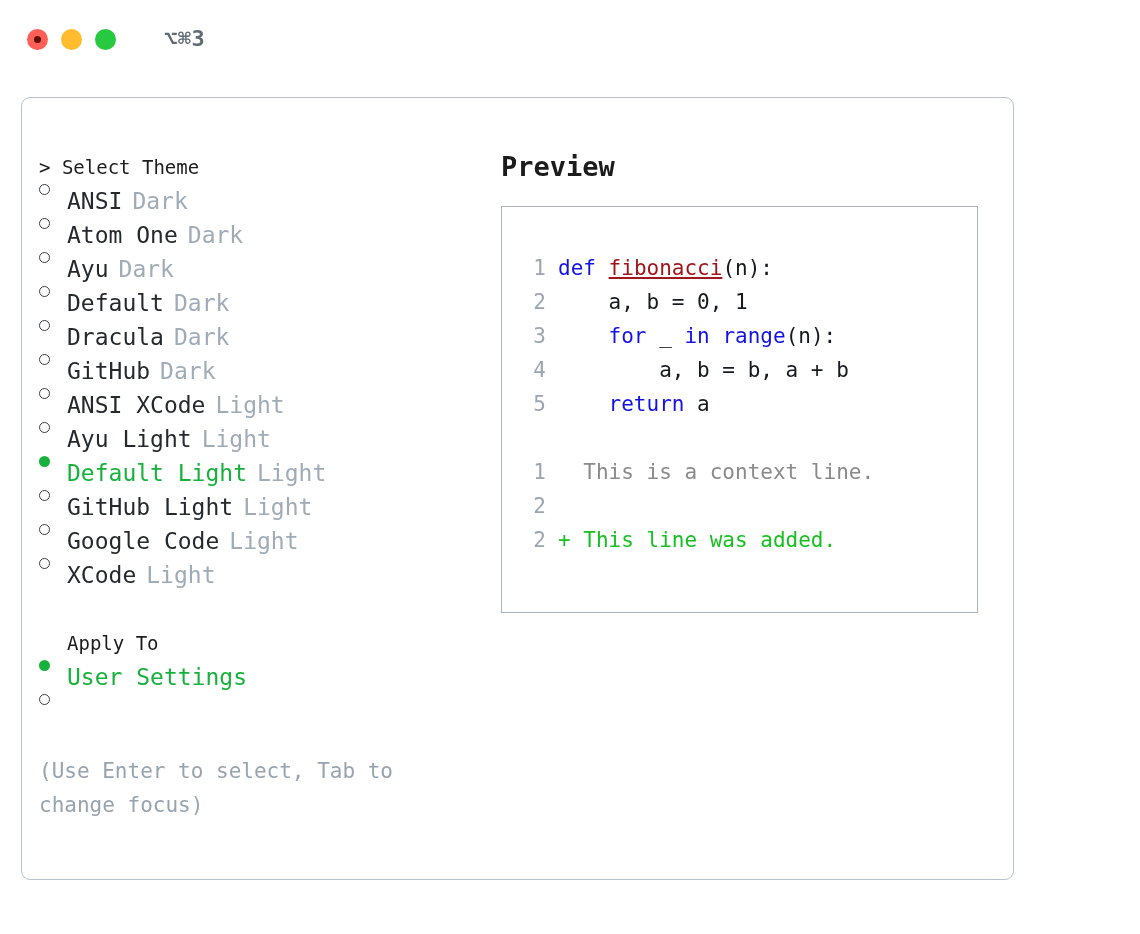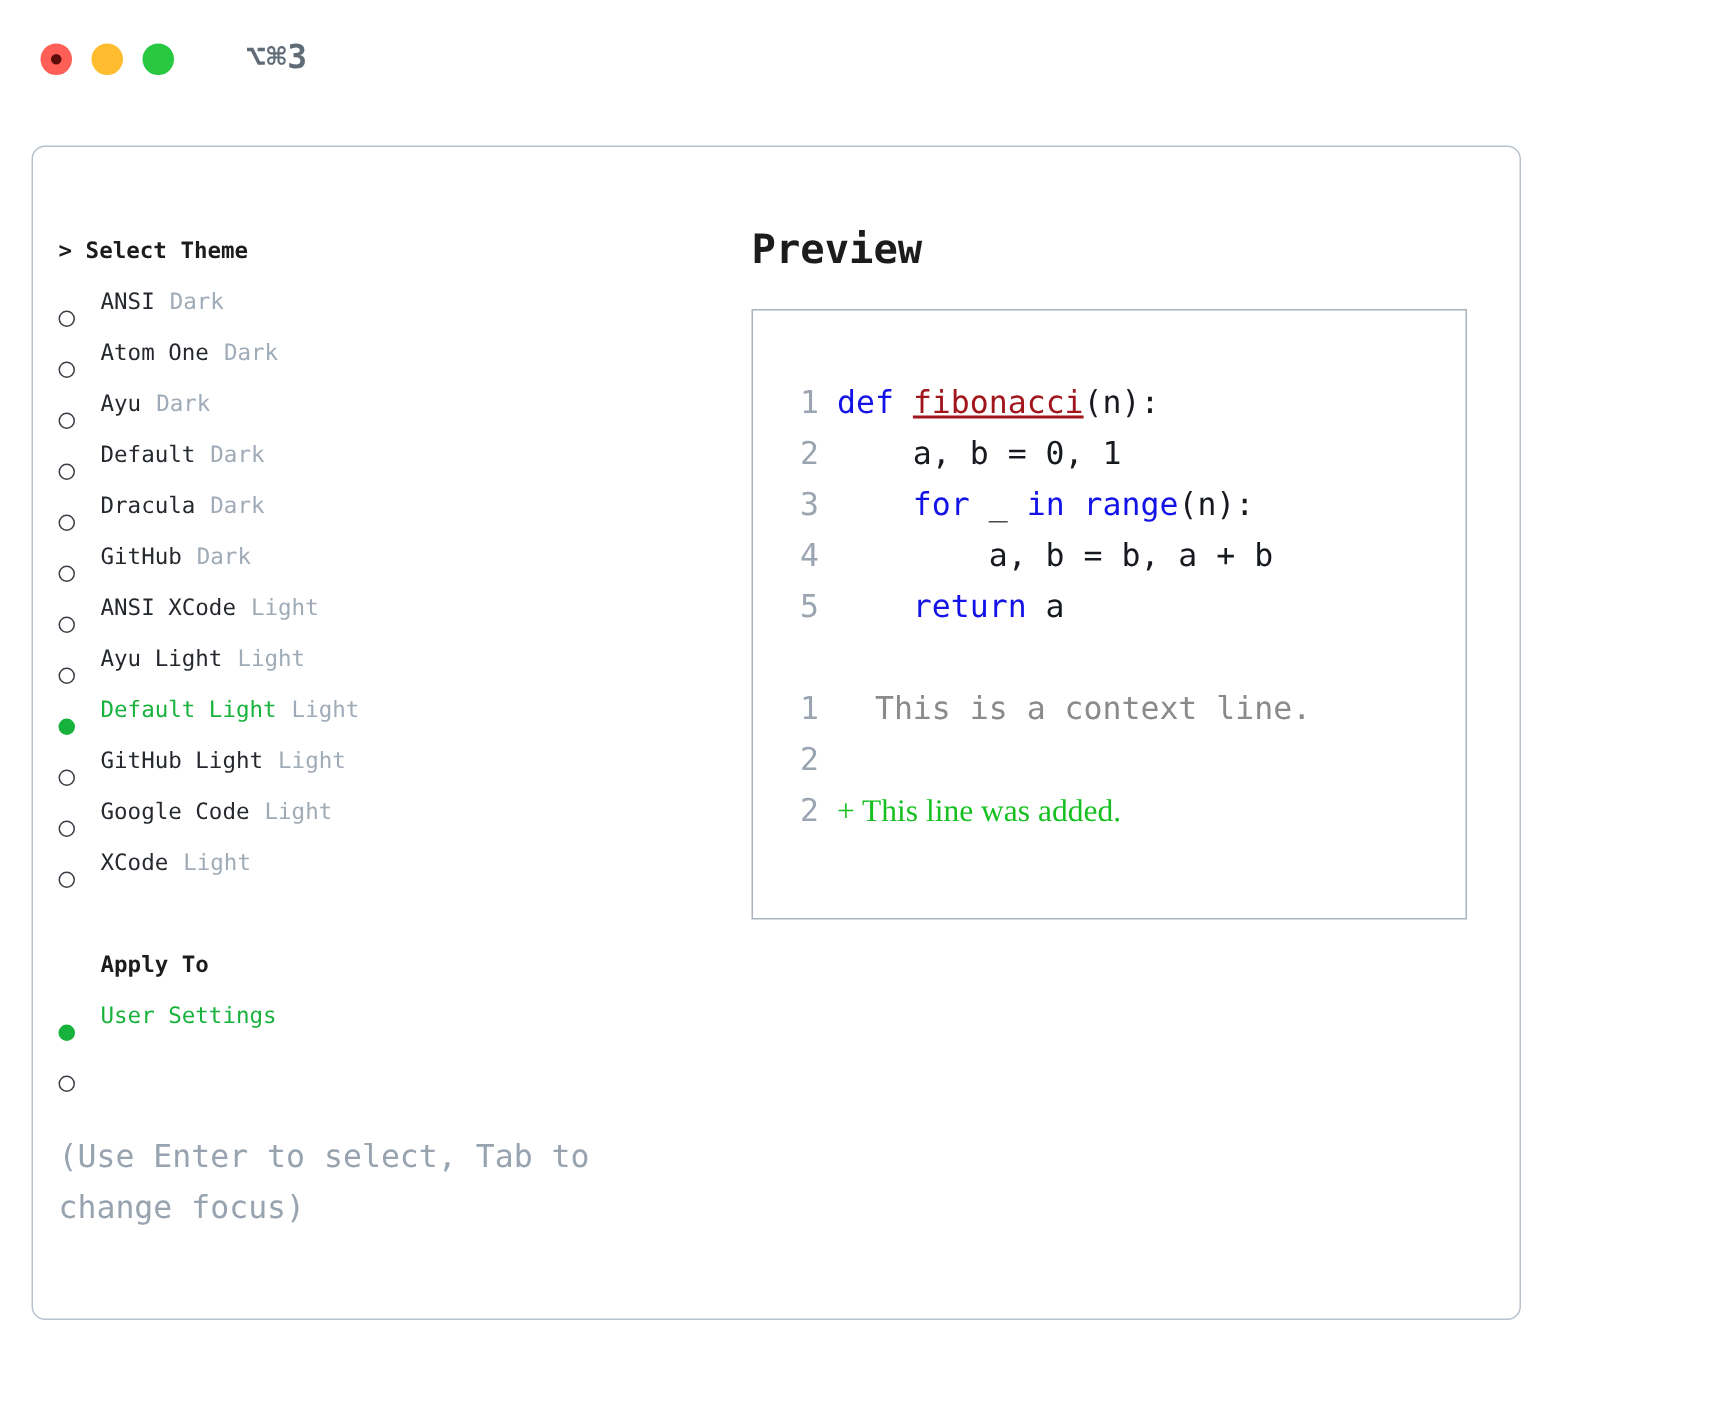--- a/index.html
+++ b/index.html
@@ -88,35 +88,35 @@
   }
 
   
   .left-col {
     position: absolute;
     left: 17px;
     top: 52px;
     width: 440px;
   }
   .section-head {
-    font-size: 15px;
-    font-weight: bold;
+    font-size: 19px;
+    font-weight: normal;
     color: #1c1c1c;
     height: 34px;
     line-height: 34px;
     white-space: pre;
   }
   .section-head.indented { padding-left: 28px; }
 
   .opt-row {
     display: flex;
-    align-items: flex-end;
+    align-items: flex-start;
     height: 34px;
     line-height: 34px;
-    font-size: 15px;
+    font-size: 23px;
     white-space: pre;
   }
   .bullet {
     width: 28px;
     flex: 0 0 28px;
     display: flex;
     align-items: center;
   }
   .bullet i {
     display: block;
@@ -184,21 +184,21 @@
   .code-text { white-space: pre; }
 
   .tok-kw   { color: #1313e8; }
   .tok-fn   { color: #a1161c; text-decoration: underline; }
   .tok-id   { color: #16191d; margin-top: 12px; }
   .tok-pn   { color: #16191d; }
 
   .diff-gap { height: 34px; }
   .diff-ctx { color: #8a8a8a; }
   .diff-del { color: #cc1414; }
-  .diff-add { color: #16c020; font-family: Liberation Serif, serif; }
+  .diff-add { color: #16c020; }
 </style>
 </head>
 <body>
 
 <div class="window">
 
   <div class="titlebar">
     <div class="dots">
       <span class="dot dot-red"></span>
       <span class="dot dot-yellow"></span>

